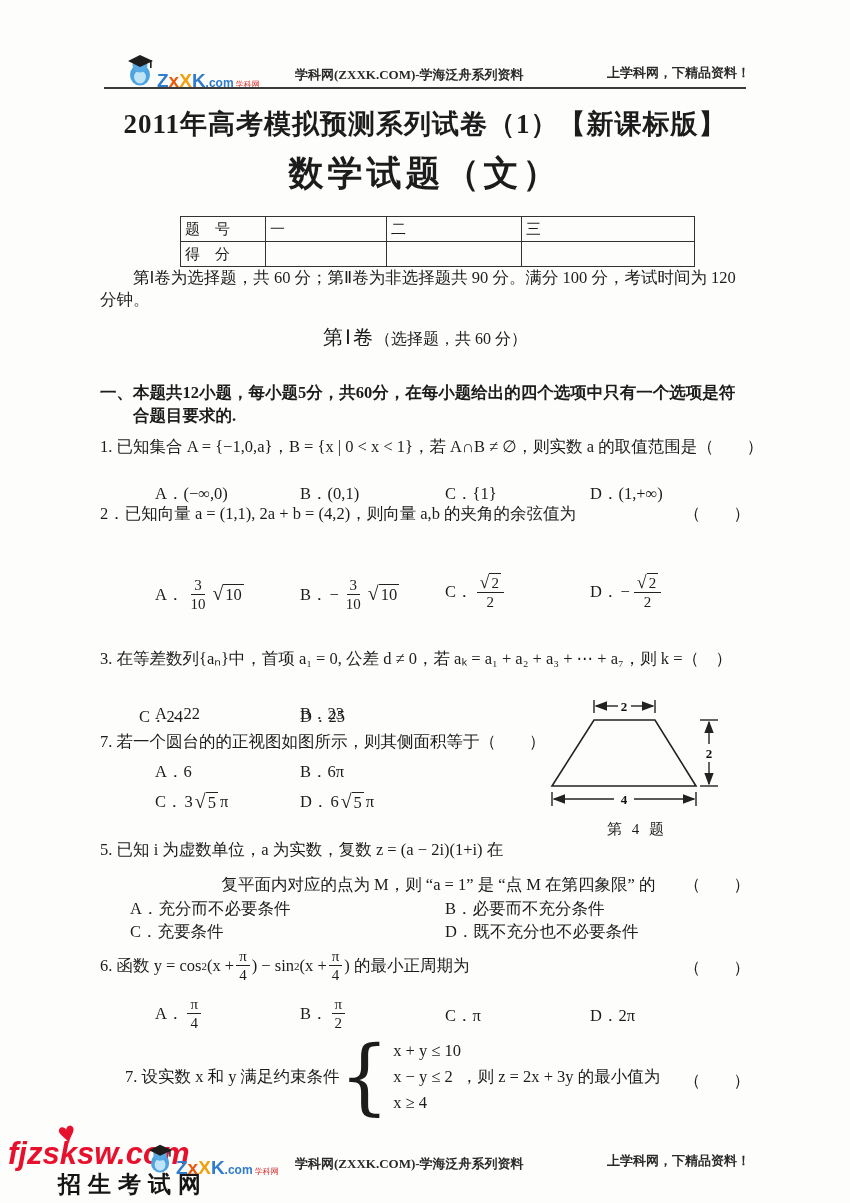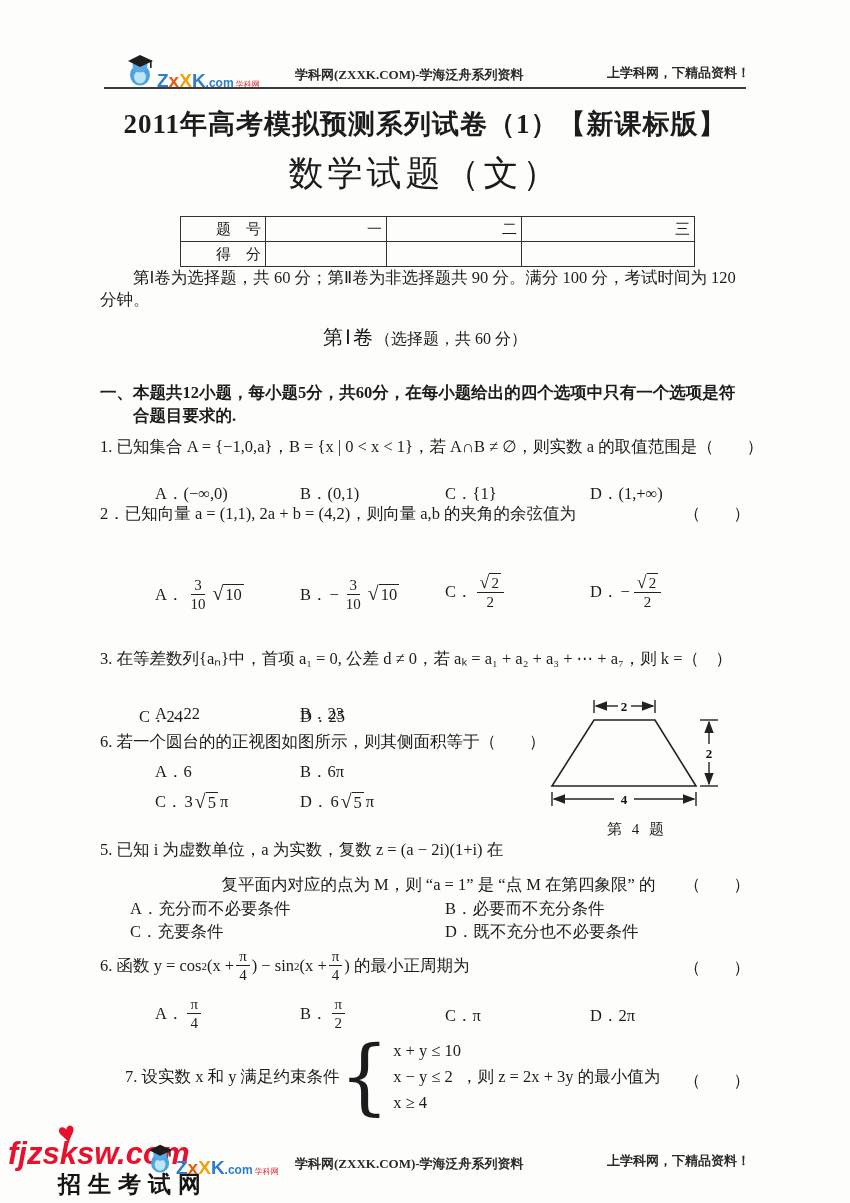--- a/index.html
+++ b/index.html
@@ -13,25 +13,25 @@
   .logo{display:flex;align-items:flex-end;gap:2px;}
   .wordmark{font-family:"Liberation Sans",sans-serif;font-weight:bold;font-size:19px;line-height:1;}
   .wordmark .lz,.wordmark .lk{color:#2f7ccc;}
   .wordmark .lx1{color:#e8590c;}
   .wordmark .lx2{color:#f0a10d;}
   .wordmark .lcom{color:#2f7ccc;font-size:12px;}
   .logo-tag{font-size:8px;color:#d62a2a;line-height:1.1;font-family:"Liberation Sans",sans-serif;white-space:nowrap;}
 
   
   .title-main{left:100px;top:106px;width:650px;text-align:center;font-size:27px;font-weight:bold;letter-spacing:1px;white-space:nowrap;}
-  .title-sub{left:100px;top:150px;width:650px;text-align:center;font-size:35px;font-weight:normal;letter-spacing:4px;white-space:nowrap;}
+  .title-sub{left:100px;top:150px;width:650px;text-align:center;font-size:35px;font-weight:bold;letter-spacing:4px;white-space:nowrap;}
 
   
   .score-table{position:absolute;left:180px;top:216px;border-collapse:collapse;}
-  .score-table td{border:1.6px solid #333;height:24px;text-align:right;font-size:15px;padding:0 4px;}
+  .score-table td{border:1.6px solid #333;height:24px;text-align:left;font-size:15px;padding:0 4px;}
   .score-table .c0{width:76px;} .score-table .c1{width:112px;} .score-table .c2{width:126px;} .score-table .c3{width:164px;}
 
   .intro{left:100px;top:267px;width:655px;font-size:16.5px;line-height:22px;}
   .intro .ind{padding-left:33px;display:block;}
   .sec-heading{left:100px;top:324px;width:650px;text-align:center;white-space:nowrap;}
   .sec-heading .big{font-size:20px;letter-spacing:2px;}
   .sec-heading .small{font-size:16px;}
   .instruction{left:100px;top:381px;width:660px;font-weight:bold;font-size:16.5px;line-height:23px;}
   .instruction .ind{padding-left:33px;display:block;}
 
@@ -188,21 +188,21 @@
   <div class="qline qtext" style="top:646px;">3. 在等差数列{aₙ}中，首项 a₁ = 0, 公差 d ≠ 0，若 aₖ = a₁ + a₂ + a₃ + ⋯ + a₇，则 k =（　）</div>
   <div class="qline" style="top:703px;height:22px;">
     <span class="opt" style="left:55px;"><span>A．</span><span>22</span></span>
     <span class="opt" style="left:200px;"><span>B．</span><span>23</span></span>
   </div>
   <div class="qline" style="top:706px;height:22px;">
     <span class="opt" style="left:39px;"><span>C．</span><span>24</span></span>
     <span class="opt" style="left:200px;"><span>D．</span><span>25</span></span>
   </div>
 
-  <div class="qline qtext" style="top:731px;">6. 若一个圆台的的正视图如图所示，则其侧面积等于（　　）</div>
+  <div class="qline qtext" style="top:731px;">7. 若一个圆台的的正视图如图所示，则其侧面积等于（　　）</div>
   <div class="qline" style="top:761px;height:22px;">
     <span class="opt" style="left:55px;"><span>A．</span><span>6</span></span>
     <span class="opt" style="left:200px;"><span>B．</span><span>6π</span></span>
   </div>
   <div class="qline" style="top:791px;height:24px;">
     <span class="opt opt-math" style="left:55px;">
       <span>C．</span>
         <span>3</span>
         <span class="sqrt">
           <span class="rsym">√</span>

